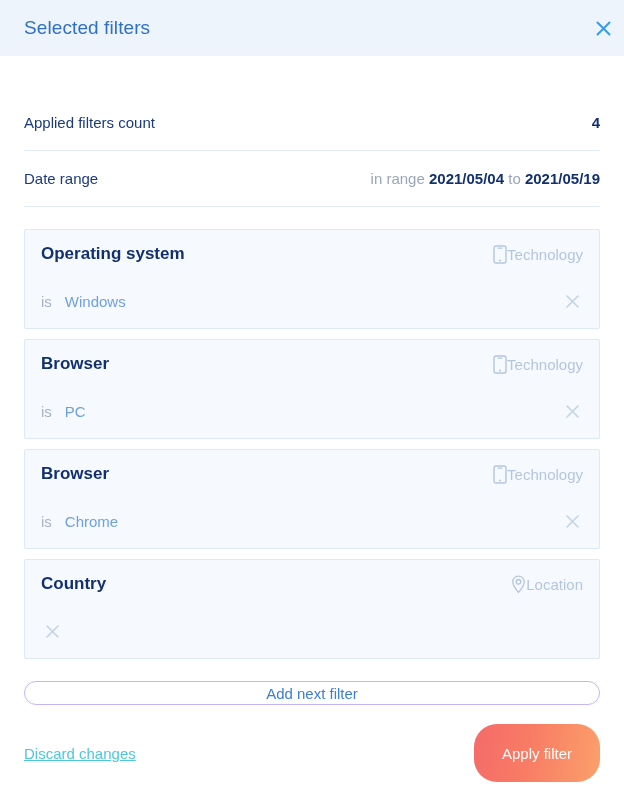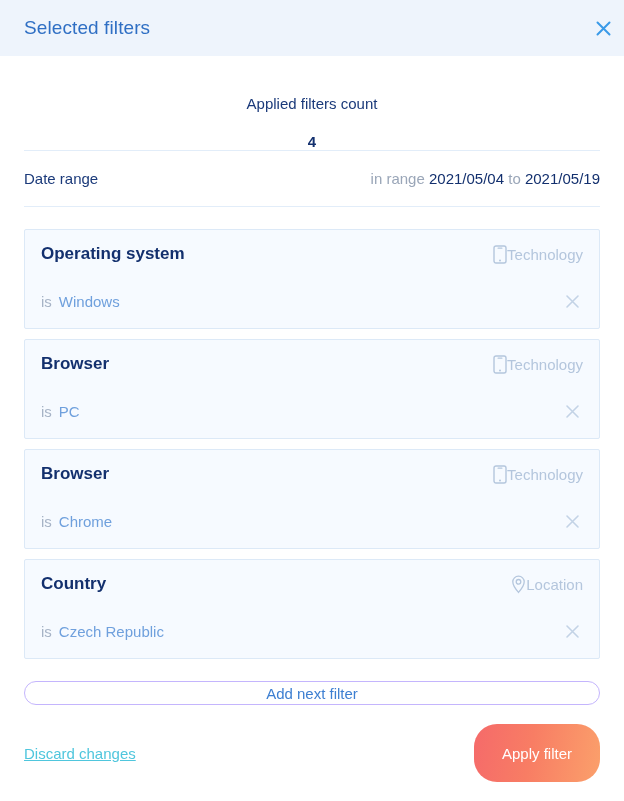--- a/index.html
+++ b/index.html
@@ -55,38 +55,38 @@
     padding: 0 24px;
     box-sizing: border-box;
   }
   .summary-row {
     height: 55px;
     display: flex;
     align-items: center;
     justify-content: space-between;
     border-bottom: 1px solid #e2edf9;
   }
-  .summary-row:first-child { margin-top: 39px; flex-direction: column; }
+  .summary-row:first-child { margin-top: 39px; }
   .summary-label {
     font-size: 15px;
     color: #1b3a7a;
   }
   .summary-value {
     font-size: 15px;
     color: #13306e;
     font-weight: bold;
   }
   .daterange-value {
     font-size: 15px;
     color: #9aa6b8;
     font-weight: normal;
   }
   .daterange-value b {
     color: #13306e;
-    font-weight: normal;
+    font-weight: bold;
   }
 
   
   .filters {
     padding: 22px 24px 0 24px;
     box-sizing: border-box;
     flex: 1;
   }
   .filter-card {
     background: #f6faff;
@@ -124,21 +124,21 @@
     align-items: center;
     justify-content: space-between;
     padding-bottom: 4px;
   }
   .filter-condition {
     font-size: 15px;
     color: #a6b3c6;
   }
   .filter-condition .value {
     color: #6fa0dd;
-    margin-left: 7px;
+    margin-left: 13px;
   }
   .remove-btn {
     width: 22px;
     height: 22px;
     display: flex;
     align-items: center;
     justify-content: center;
     cursor: pointer;
   }
   .remove-btn svg { display: block; }
@@ -297,21 +297,20 @@
           <span class="cat-icon">
             <svg width="15" height="19" viewBox="0 0 15 19" aria-hidden="true">
               <path d="M7.5 1.2 C4.3 1.2 1.8 3.7 1.8 6.8 C1.8 11 7.5 17.4 7.5 17.4 C7.5 17.4 13.2 11 13.2 6.8 C13.2 3.7 10.7 1.2 7.5 1.2 Z" fill="none" stroke="#b4c6dd" stroke-width="1.3"></path>
               <circle cx="7.5" cy="6.8" r="2.3" fill="none" stroke="#b4c6dd" stroke-width="1.3"></circle>
             </svg>
           </span>
           <span>Location</span>
         </span>
       </div>
       <div class="filter-bottom">
-        <span class="filter-condition"><span>is</span><span class="value">Czech Republic</span></span>
         <span class="remove-btn">
           <svg width="15" height="15" viewBox="0 0 15 15" aria-hidden="true">
             <path d="M2 2 L13 13 M13 2 L2 13" stroke="#c3d3e6" stroke-width="1.6" stroke-linecap="round"></path>
           </svg>
         </span>
       </div>
     </div>
 
   </div>
 

